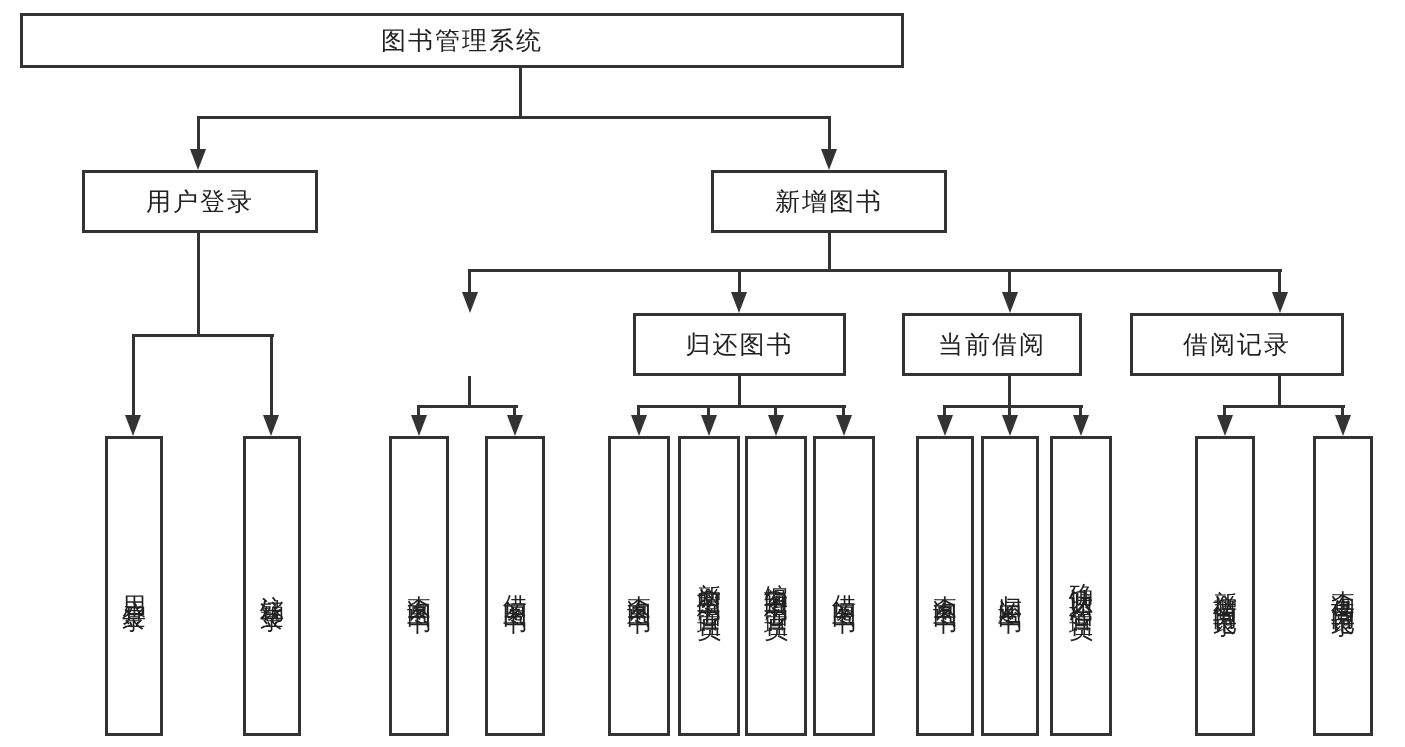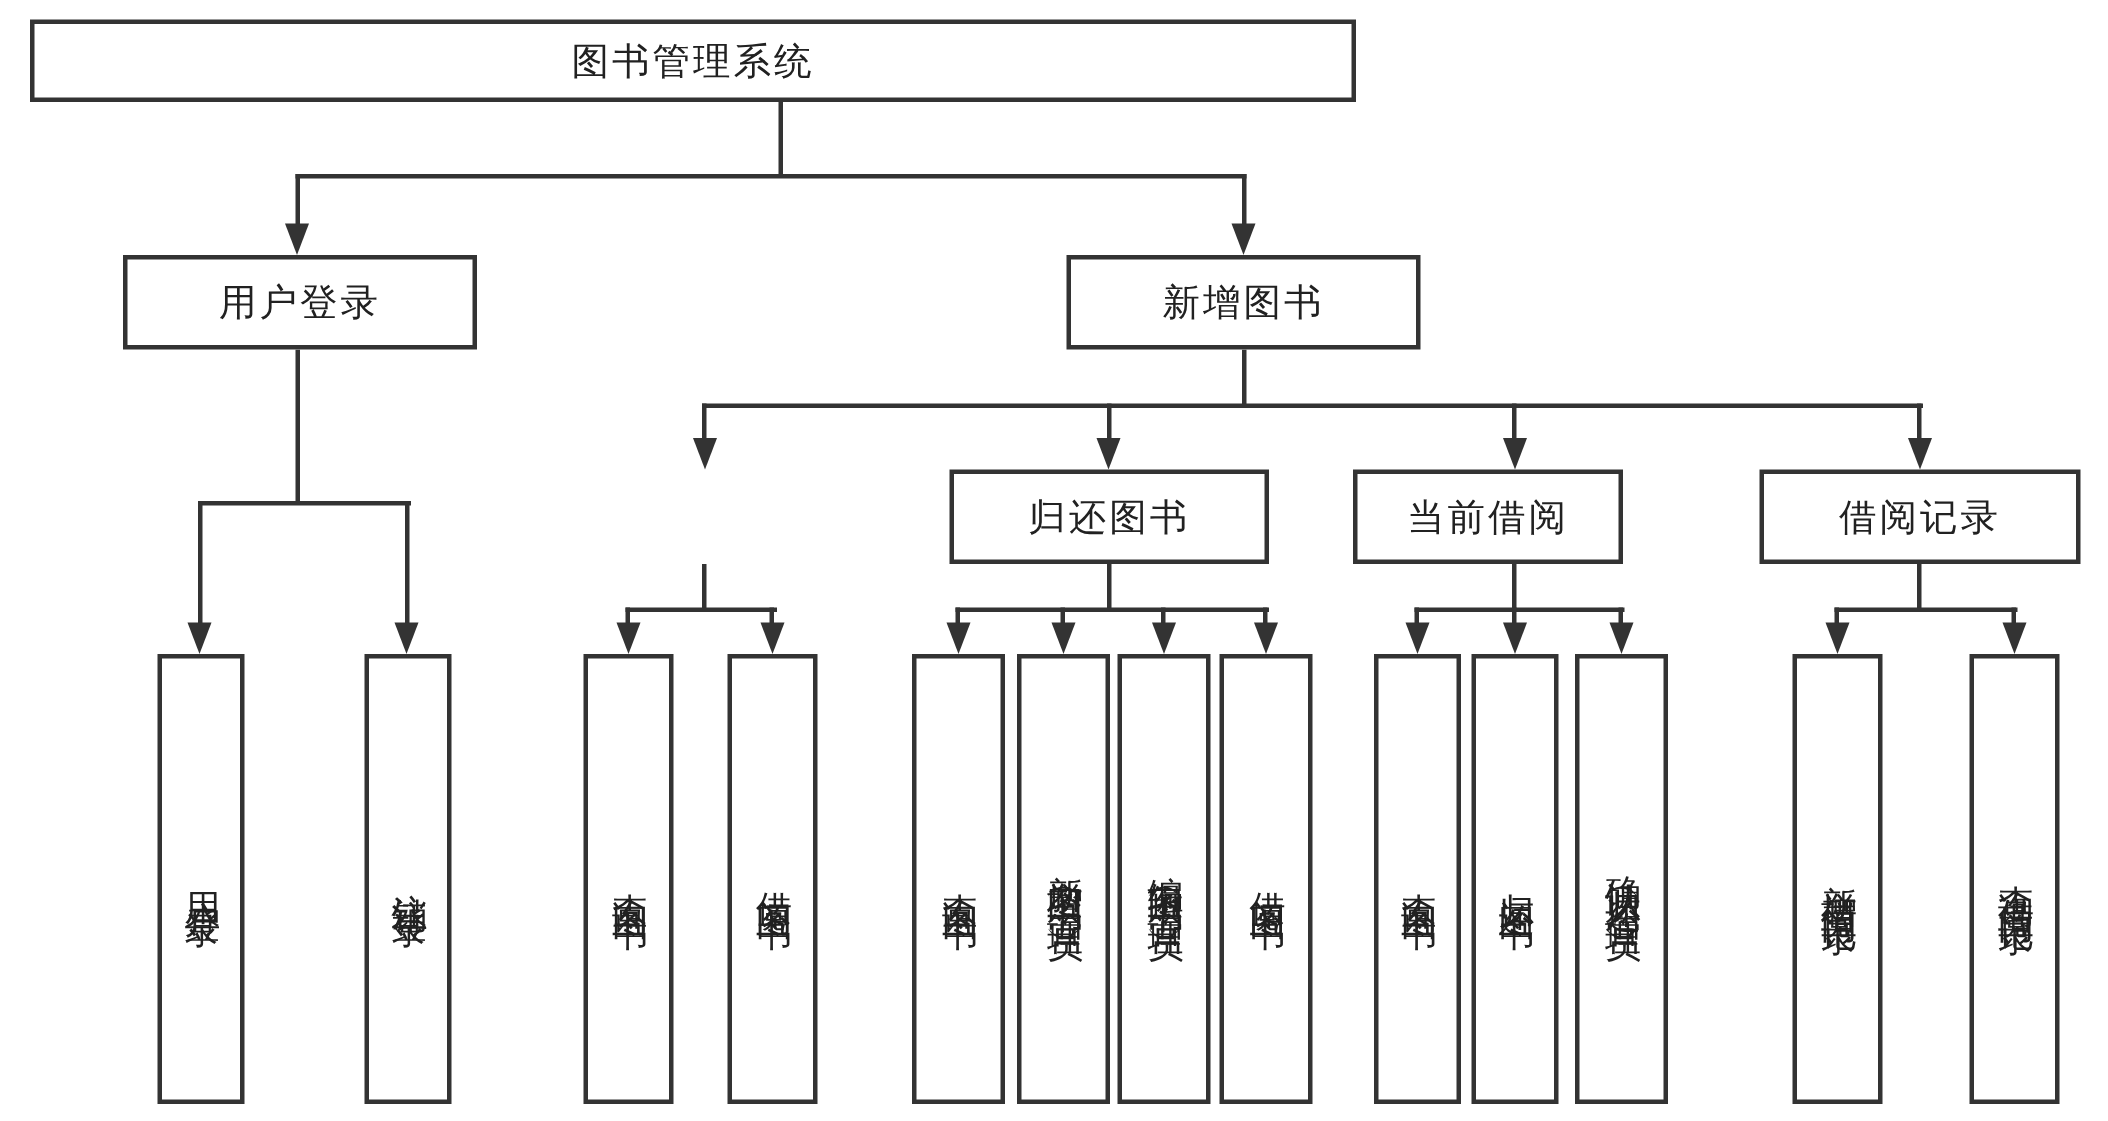--- a/index.html
+++ b/index.html
@@ -117,21 +117,21 @@
   <div class="ar" style="left:1217px;top:415px"></div>
   <div class="ar" style="left:1335px;top:415px"></div>
 
   <div class="box hbox" style="left:20px;top:13px;width:884px;height:55px">图书管理系统</div>
 
   <div class="box hbox" style="left:82px;top:170px;width:236px;height:63px">用户登录</div>
   <div class="box hbox" style="left:711px;top:170px;width:236px;height:63px">新增图书</div>
 
   <div class="box hbox" style="left:633px;top:313px;width:213px;height:63px">归还图书</div>
   <div class="box hbox" style="left:902px;top:313px;width:180px;height:63px">当前借阅</div>
-  <div class="box hbox" style="left:1173px;top:313px;width:214px;height:63px">借阅记录</div>
+  <div class="box hbox" style="left:1130px;top:313px;width:214px;height:63px">借阅记录</div>
 
   <div class="box vbox" style="left:105px;top:436px;width:58px;height:300px">用户登录</div>
   <div class="box vbox" style="left:243px;top:436px;width:58px;height:300px">注销登录</div>
 
   <div class="box vbox" style="left:389px;top:436px;width:60px;height:300px">查询图书</div>
   <div class="box vbox" style="left:485px;top:436px;width:60px;height:300px">借阅图书</div>
 
   <div class="box vbox" style="left:608px;top:436px;width:62px;height:300px">查询图书</div>
   <div class="box vbox" style="left:678px;top:436px;width:62px;height:300px">新增图书（管理员）</div>
   <div class="box vbox" style="left:745px;top:436px;width:62px;height:300px">编辑图书（管理员）</div>

